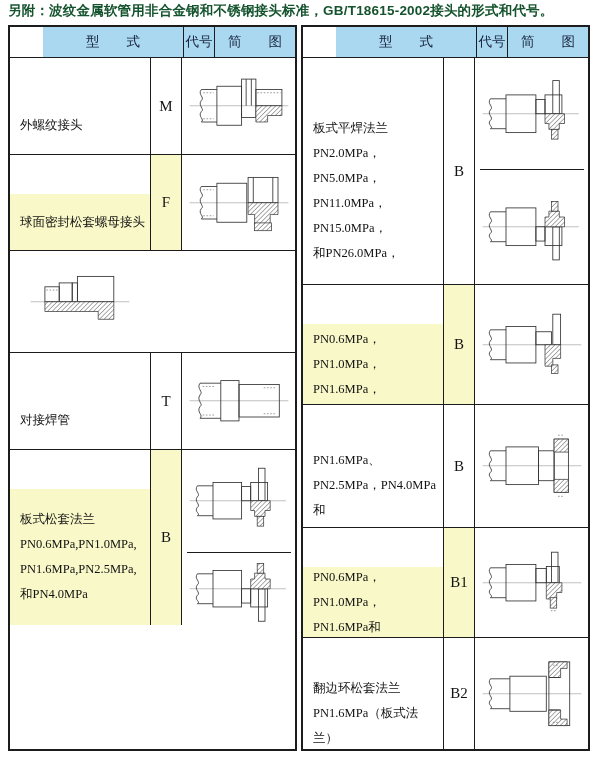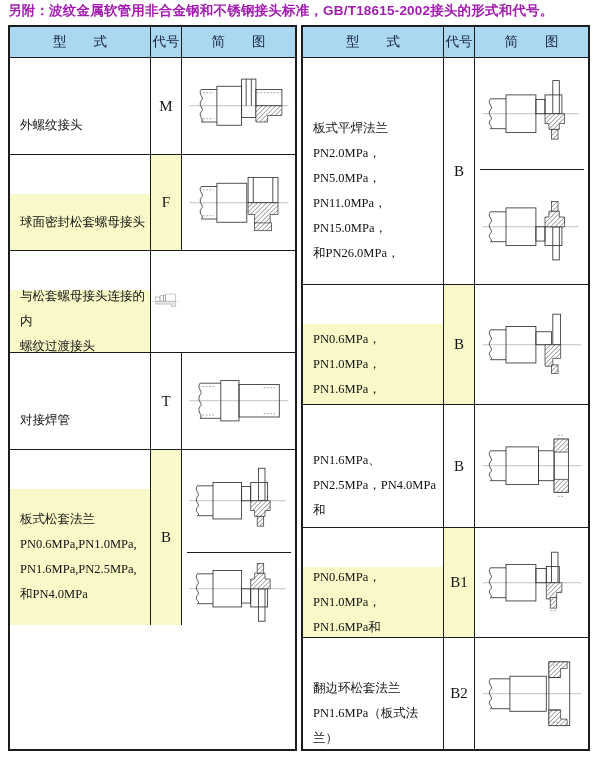--- a/index.html
+++ b/index.html
@@ -2,33 +2,33 @@
 <html><head>
 <meta charset="utf-8">
 <style>
   html,body{margin:0;padding:0;}
   body{
     width:600px;height:768px;background:#ffffff;overflow:hidden;
     font-family:"Liberation Sans", sans-serif;
     --hdr:#aad8f0; --hl:#f9f8c8; --bd:#1c1c1c;
   }
   .page-title{
-    margin:2px 0 5px 8px;font-size:13.5px;font-weight:bold;color:#a21caf;
+    margin:2px 0 5px 8px;font-size:13.5px;font-weight:bold;color:#14532d;
     font-family:"Liberation Sans", sans-serif;letter-spacing:0.2px;
   }
   .tables{display:flex;gap:4px;margin-left:8px;width:582px;}
   .tbl{
     width:289px;box-sizing:border-box;border:2px solid var(--bd);
     background:#fff;display:flex;flex-direction:column;
   }
   .row{
     display:grid;grid-template-columns:140px 31px 1fr;
     box-sizing:border-box;border-top:1px solid var(--bd);
   }
-  .tbl > .row:first-child{border-top:0;}
+  .tbl > .row:first-child{border-top:0;padding-left:33px;}
   .cell{box-sizing:border-box;border-left:1px solid var(--bd);overflow:hidden;}
   .row > .cell:first-child{border-left:0;}
   .hdr .cell{
     background:var(--hdr);display:flex;align-items:center;justify-content:center;
     font-size:13.5px;color:#16233d;font-family:"Liberation Sans",sans-serif;
   }
   .type{
     display:flex;align-items:center;padding:2px 3px 2px 10px;
     font-family:"Liberation Serif", serif;font-size:12.5px;line-height:2.0;
     color:#121212;white-space:pre-line;margin-top:39px;
@@ -114,22 +114,20 @@
           <line class="s" x1="102" y1="16" x2="102" y2="55"></line>
             <line class="s" x1="132" y1="16" x2="132" y2="55"></line>
           <path class="ht" d="M94,55 H140 V73 H128 V88 H104 V73 H94 Z"></path>
           <rect class="ht" x="104" y="86" width="26" height="12"></rect>
         </svg>
       </div>
     </div>
 
 
     <div class="row lr4">
-      <div class="cell type hl">与松套螺母接头连接的内
-螺纹过渡接头</div>
       <div class="cell diag">
         <svg viewBox="0 0 160 110">
           <line class="cl" x1="4" y1="55" x2="156" y2="55"></line>
           <rect class="s" x="26" y="32" width="22" height="23"></rect>
           <line class="d" x1="28" y1="37" x2="46" y2="37"></line>
           <rect class="s" x="48" y="26" width="20" height="29"></rect>
           <rect class="s" x="76" y="16" width="56" height="39"></rect>
           <rect class="s" x="68" y="26" width="8" height="29"></rect>
           <path class="ht" d="M26,55 H132 V82 H108 V70 H26 Z"></path>
         </svg>

